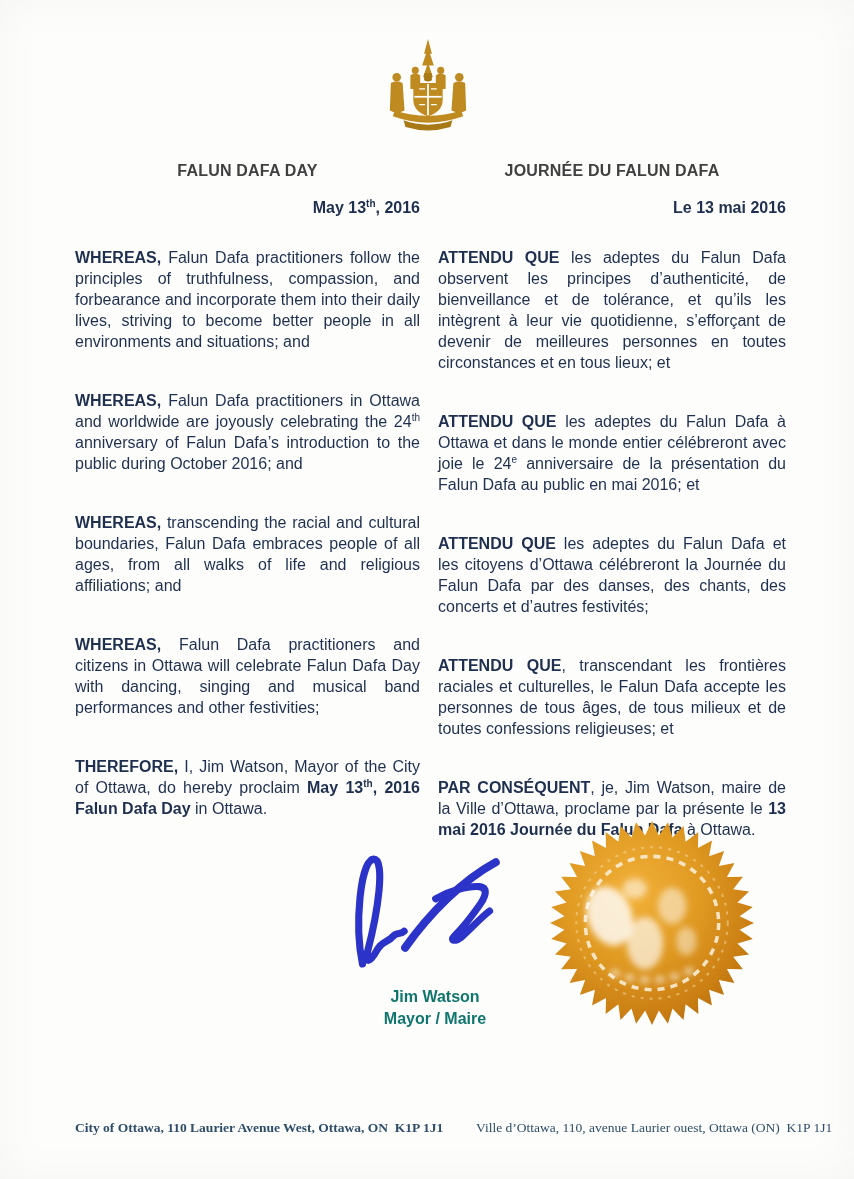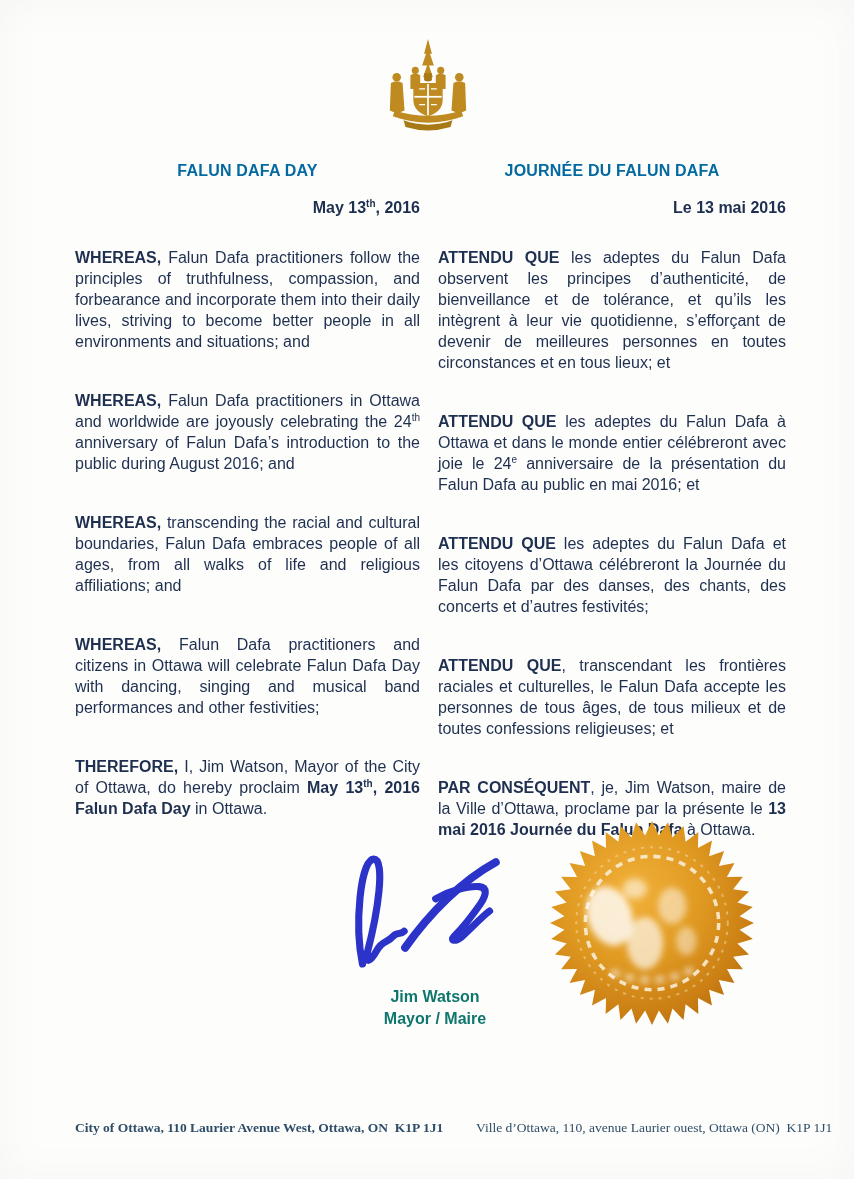--- a/index.html
+++ b/index.html
@@ -29,21 +29,21 @@
     font-size: 16px; line-height: 21px;
   }
   .col-en { left: 75px;  width: 345px; }
   .col-fr { left: 438px; width: 348px; }
 
   .col h2 {
     font-size: 16px; font-weight: 700;
     text-align: center;
     margin: 0 0 16px 0;
     letter-spacing: 0.2px;
-    color: #0369a1;
+    color: #404040;
   }
   .date {
     text-align: right; font-weight: 700;
     margin: 0 0 29px 0;
   }
   p.doc {
     margin: 0 0 38px 0;
     text-align: justify;
   }
   p.doc:last-child { margin-bottom: 0; }
@@ -112,21 +112,21 @@
         <line x1="31" y1="60" x2="59" y2="60"></line>
         <path d="M36,52 h6 M48,52 h6 M36,68 h6 M48,68 h6" stroke-width="1.2"></path>
       </g>
     </svg>
   </div>
 
   <div class="col col-en">
     <h2>FALUN DAFA DAY</h2>
     <p class="date"><span class="b">May 13</span><sup class="b">th</sup><span class="b">, 2016</span></p>
     <p class="doc"><span class="b">WHEREAS,</span><span> Falun Dafa practitioners follow the principles of truthfulness, compassion, and forbearance and incorporate them into their daily lives, striving to become better people in all environments and situations; and</span></p>
-    <p class="doc"><span class="b">WHEREAS,</span><span> Falun Dafa practitioners in Ottawa and worldwide are joyously celebrating the 24</span><sup>th</sup><span> anniversary of Falun Dafa’s introduction to the public during August 2016; and</span></p>
+    <p class="doc"><span class="b">WHEREAS,</span><span> Falun Dafa practitioners in Ottawa and worldwide are joyously celebrating the 24</span><sup>th</sup><span> anniversary of Falun Dafa’s introduction to the public during October 2016; and</span></p>
     <p class="doc"><span class="b">WHEREAS,</span><span> transcending the racial and cultural boundaries, Falun Dafa embraces people of all ages, from all walks of life and religious affiliations; and</span></p>
     <p class="doc"><span class="b">WHEREAS,</span><span> Falun Dafa practitioners and citizens in Ottawa will celebrate Falun Dafa Day with dancing, singing and musical band performances and other festivities;</span></p>
     <p class="doc"><span class="b">THEREFORE,</span><span> I, Jim Watson, Mayor of the City of Ottawa, do hereby proclaim </span><span class="b">May 13</span><sup class="b">th</sup><span class="b">, 2016 Falun Dafa Day</span><span> in Ottawa.</span></p>
   </div>
 
   <div class="col col-fr">
     <h2>JOURNÉE DU FALUN DAFA</h2>
     <p class="date"><span class="b">Le 13 mai 2016</span></p>
     <p class="doc"><span class="b">ATTENDU QUE</span><span> les adeptes du Falun Dafa observent les principes d’authenticité, de bienveillance et de tolérance, et qu’ils les intègrent à leur vie quotidienne, s’efforçant de devenir de meilleures personnes en toutes circonstances et en tous lieux; et</span></p>
     <p class="doc"><span class="b">ATTENDU QUE</span><span> les adeptes du Falun Dafa à Ottawa et dans le monde entier célébreront avec joie le 24</span><sup>e</sup><span> anniversaire de la présentation du Falun Dafa au public en mai 2016; et</span></p>

